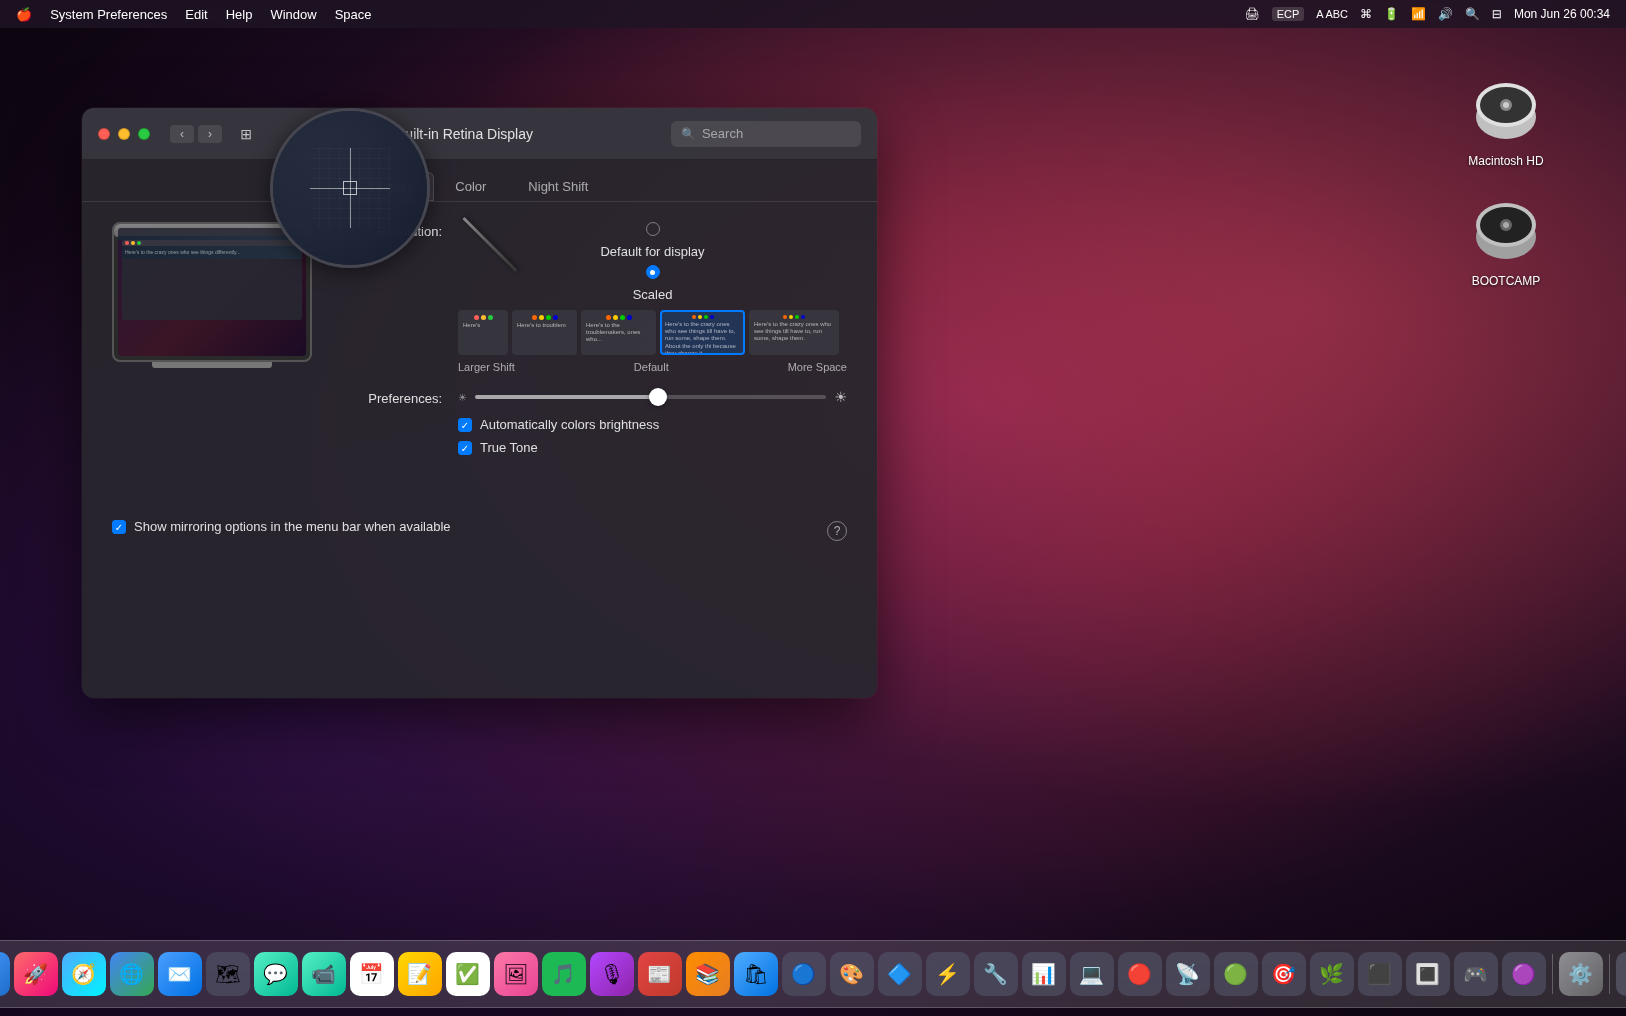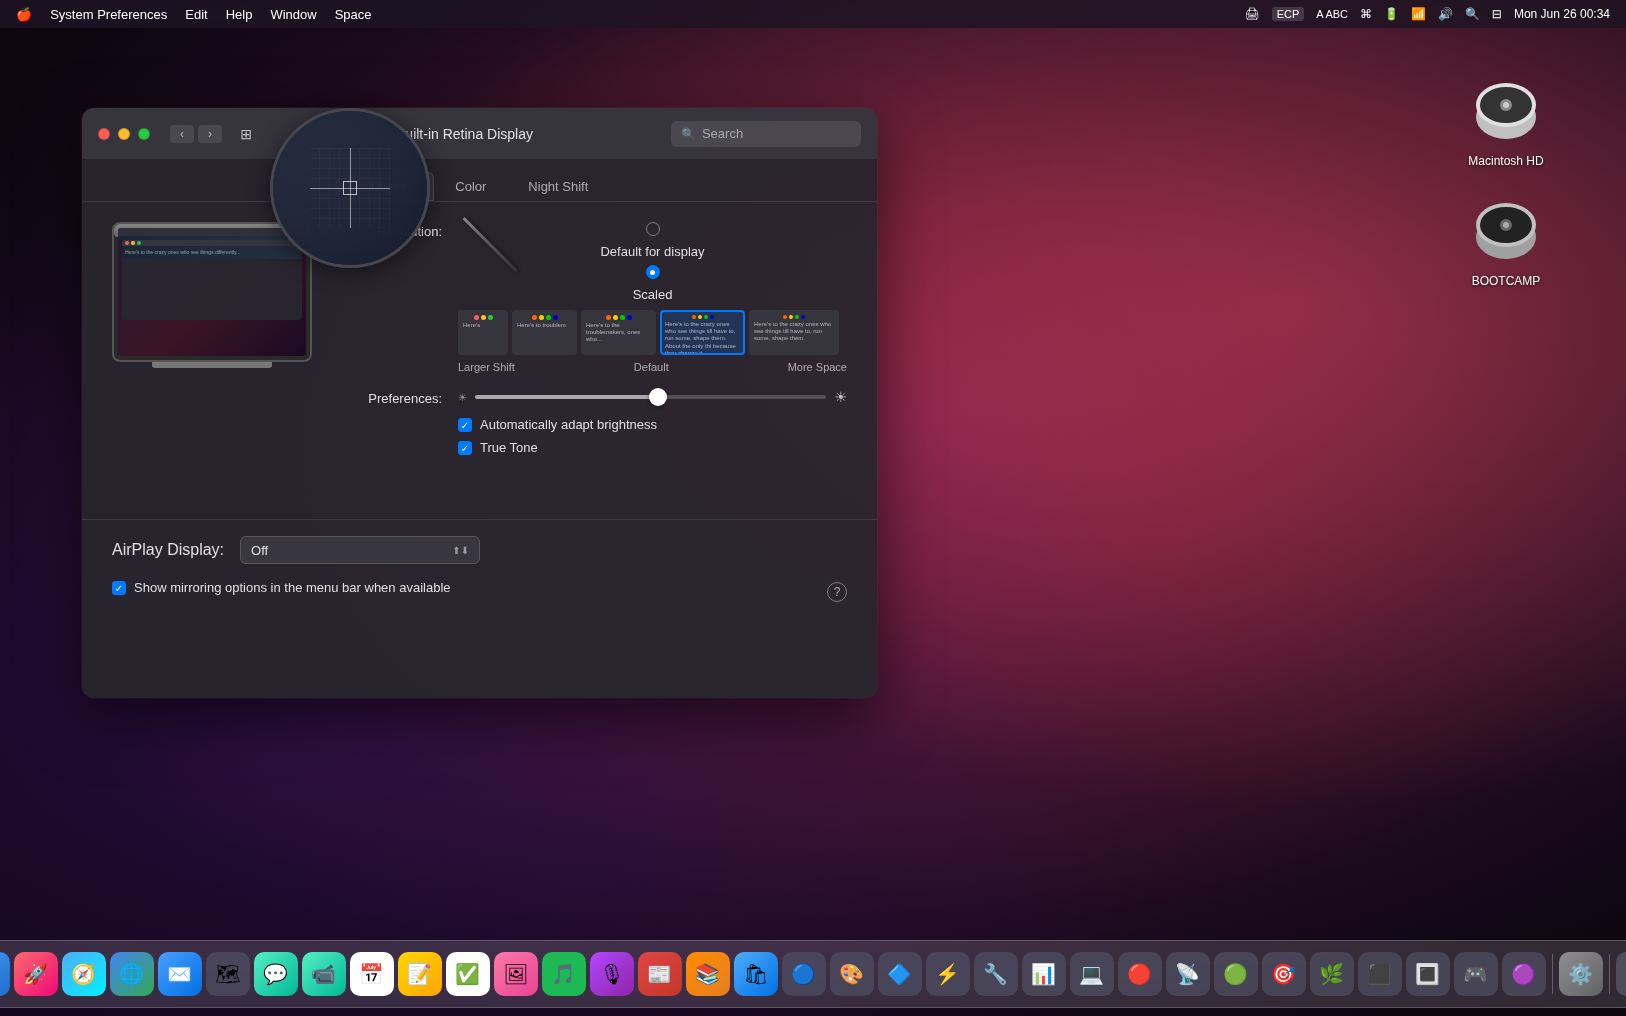--- a/index.html
+++ b/index.html
@@ -758,40 +758,33 @@
                 <span style="font-size:10px;color:rgba(255,255,255,0.5)">☀</span>
                 <div class="slider-track">
                   <div class="slider-fill"></div>
                   <div class="slider-thumb"></div>
                 </div>
                 <span style="font-size:14px;color:rgba(255,255,255,0.7)">☀</span>
               </div>
 
               <div class="checkbox-row" style="margin-top:12px">
                 <div class="checkbox checked">✓</div>
-                <span>Automatically adapt brightness</span>
+                <span>Automatically colors brightness</span>
               </div>
 
               <div class="checkbox-row">
                 <div class="checkbox checked">✓</div>
                 <span>True Tone</span>
               </div>
             </div>
           </div>
         </div>
       </div>
     </div>
 
-    <div class="bottom-section">
-      <span>AirPlay Display:</span>
-      <div class="select-dropdown">
-        <span>Off</span>
-        <span style="font-size:10px;color:rgba(255,255,255,0.5)">⬆⬇</span>
-      </div>
-    </div>
 
     <div class="mirroring-row">
       <div class="checkbox-row">
         <div class="checkbox checked">✓</div>
         <span>Show mirroring options in the menu bar when available</span>
       </div>
       <div class="help-btn">?</div>
     </div>
   </div>
 </div>

